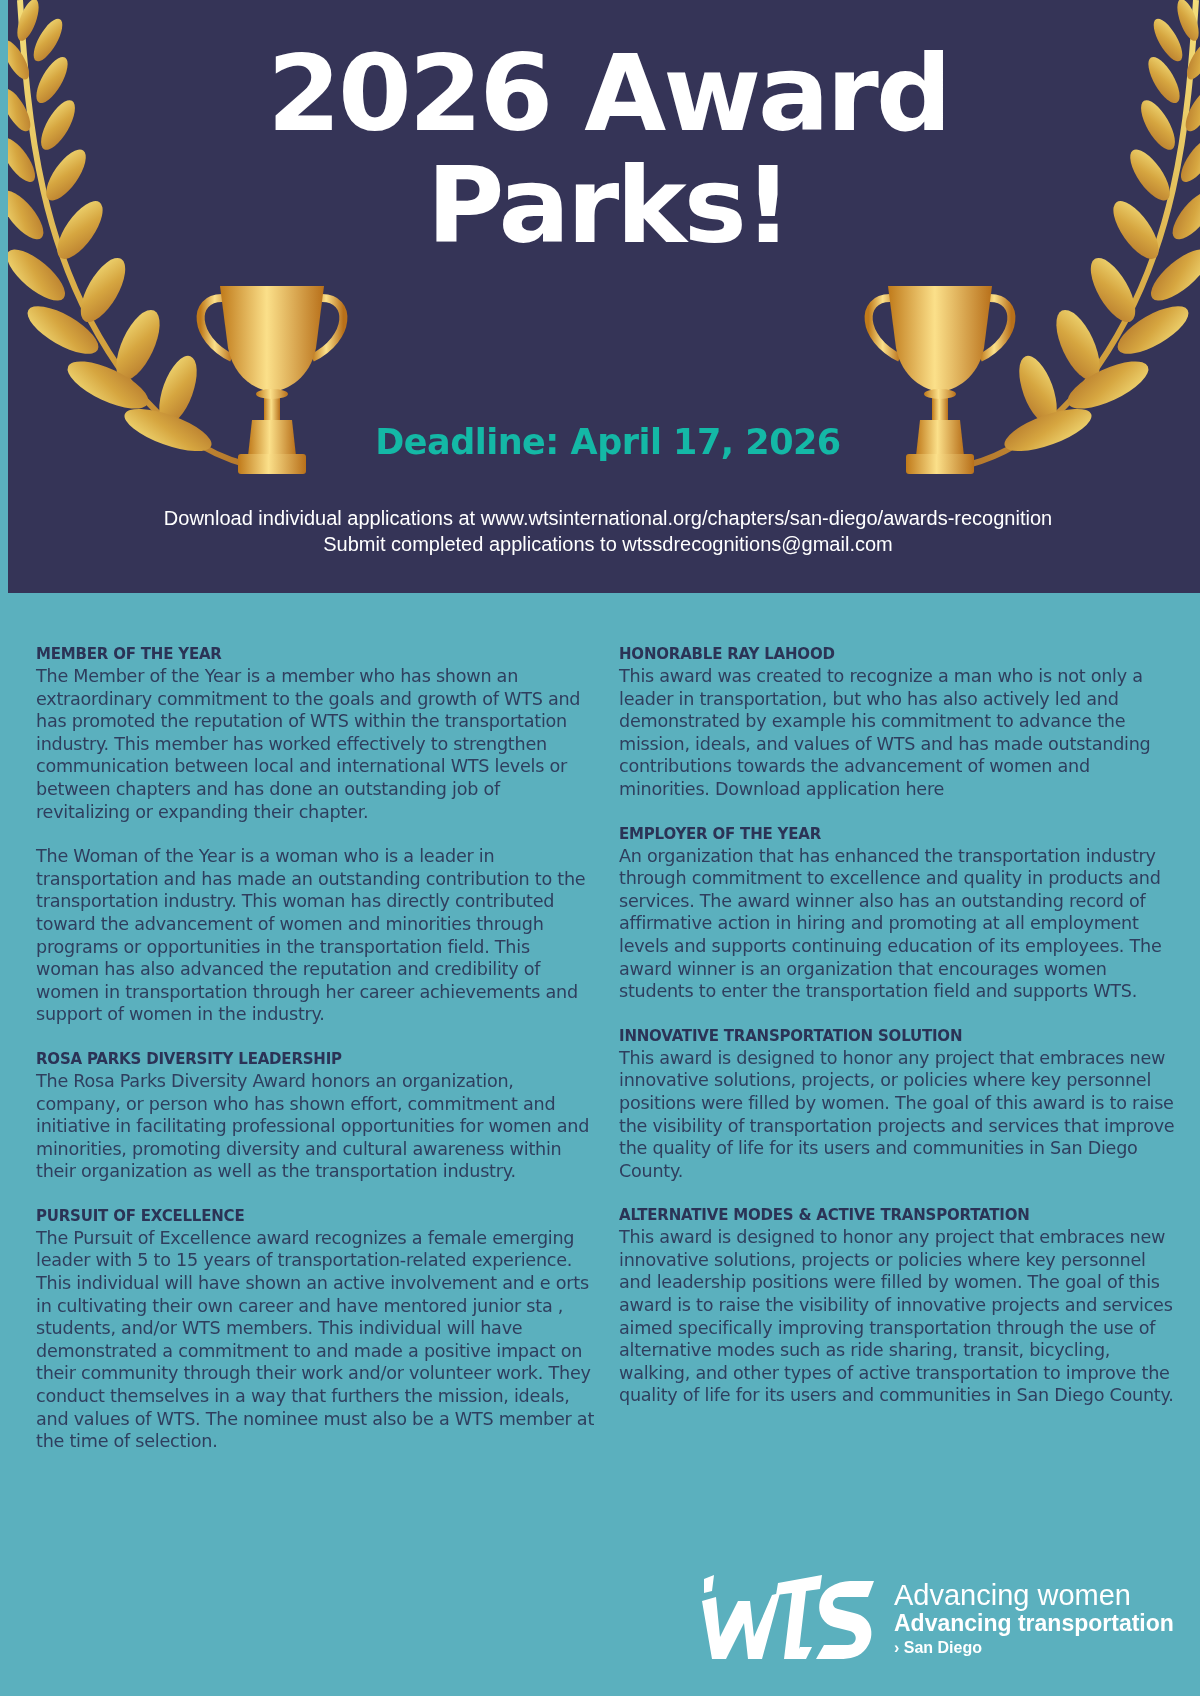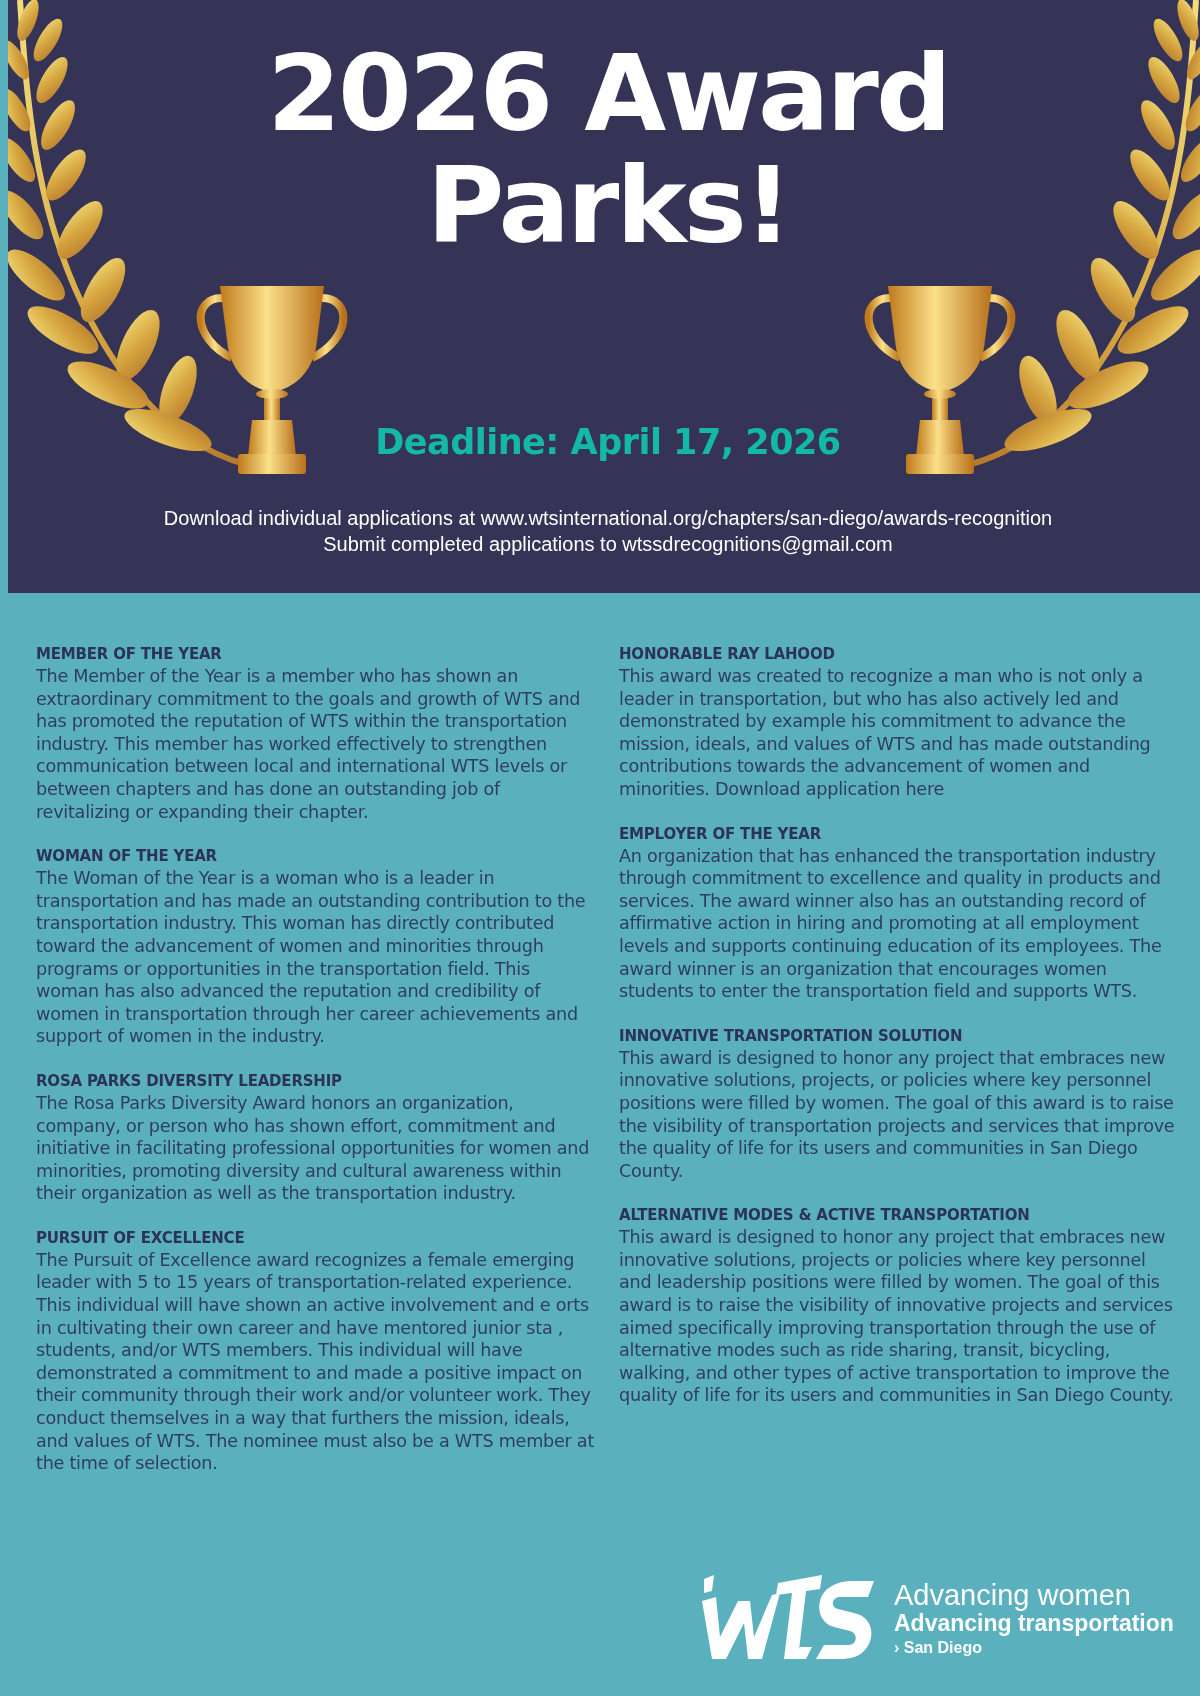--- a/index.html
+++ b/index.html
@@ -169,21 +169,20 @@
     <div>Submit completed applications to wtssdrecognitions@gmail.com</div>
   </div>
 </div>
 
 <div class="col col-left">
   <div class="award">
     <h2>MEMBER OF THE YEAR</h2>
     <p>The Member of the Year is a member who has shown an extraordinary commitment to the goals and growth of WTS and has promoted the reputation of WTS within the transportation industry. This member has worked effectively to strengthen communication between local and international WTS levels or between chapters and has done an outstanding job of revitalizing or expanding their chapter.</p>
   </div>
   <div class="award">
-    <h2>WOMAN OF THE YEAR</h2>
     <p>The Woman of the Year is a woman who is a leader in transportation and has made an outstanding contribution to the transportation industry. This woman has directly contributed toward the advancement of women and minorities through programs or opportunities in the transportation field. This woman has also advanced the reputation and credibility of women in transportation through her career achievements and support of women in the industry.</p>
   </div>
   <div class="award">
     <h2>ROSA PARKS DIVERSITY LEADERSHIP</h2>
     <p>The Rosa Parks Diversity Award honors an organization, company, or person who has shown effort, commitment and initiative in facilitating professional opportunities for women and minorities, promoting diversity and cultural awareness within their organization as well as the transportation industry.</p>
   </div>
   <div class="award">
     <h2>PURSUIT OF EXCELLENCE</h2>
     <p>The Pursuit of Excellence award recognizes a female emerging leader with 5 to 15 years of transportation-related experience. This individual will have shown an active involvement and e orts in cultivating their own career and have mentored junior sta , students, and/or WTS members. This individual will have demonstrated a commitment to and made a positive impact on their community through their work and/or volunteer work. They conduct themselves in a way that furthers the mission, ideals, and values of WTS. The nominee must also be a WTS member at the time of selection.</p>
   </div>

